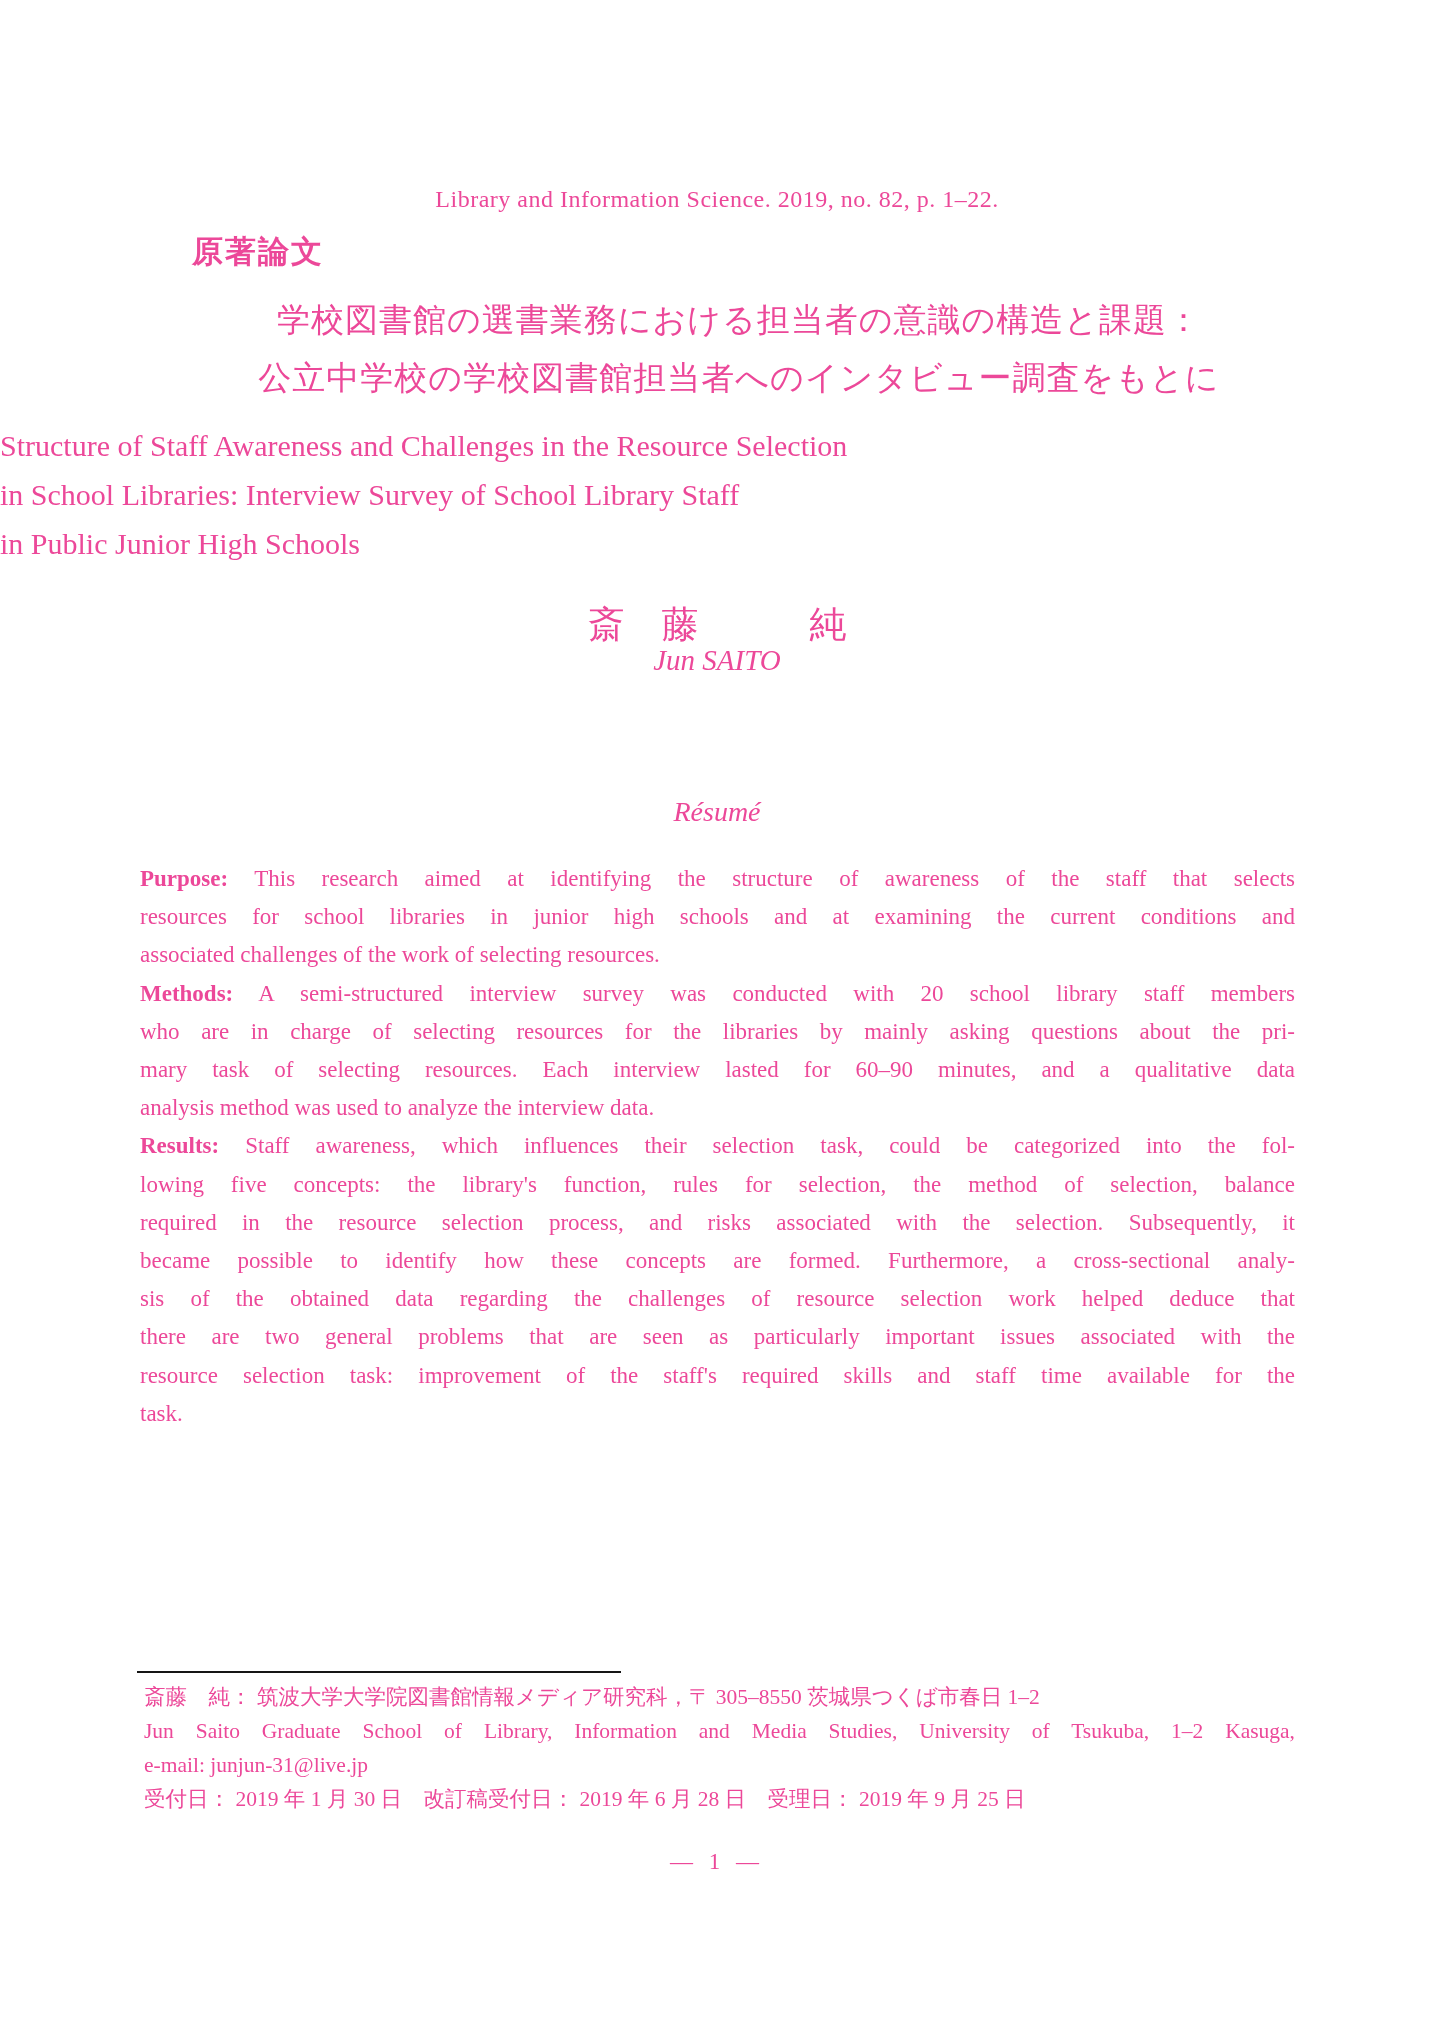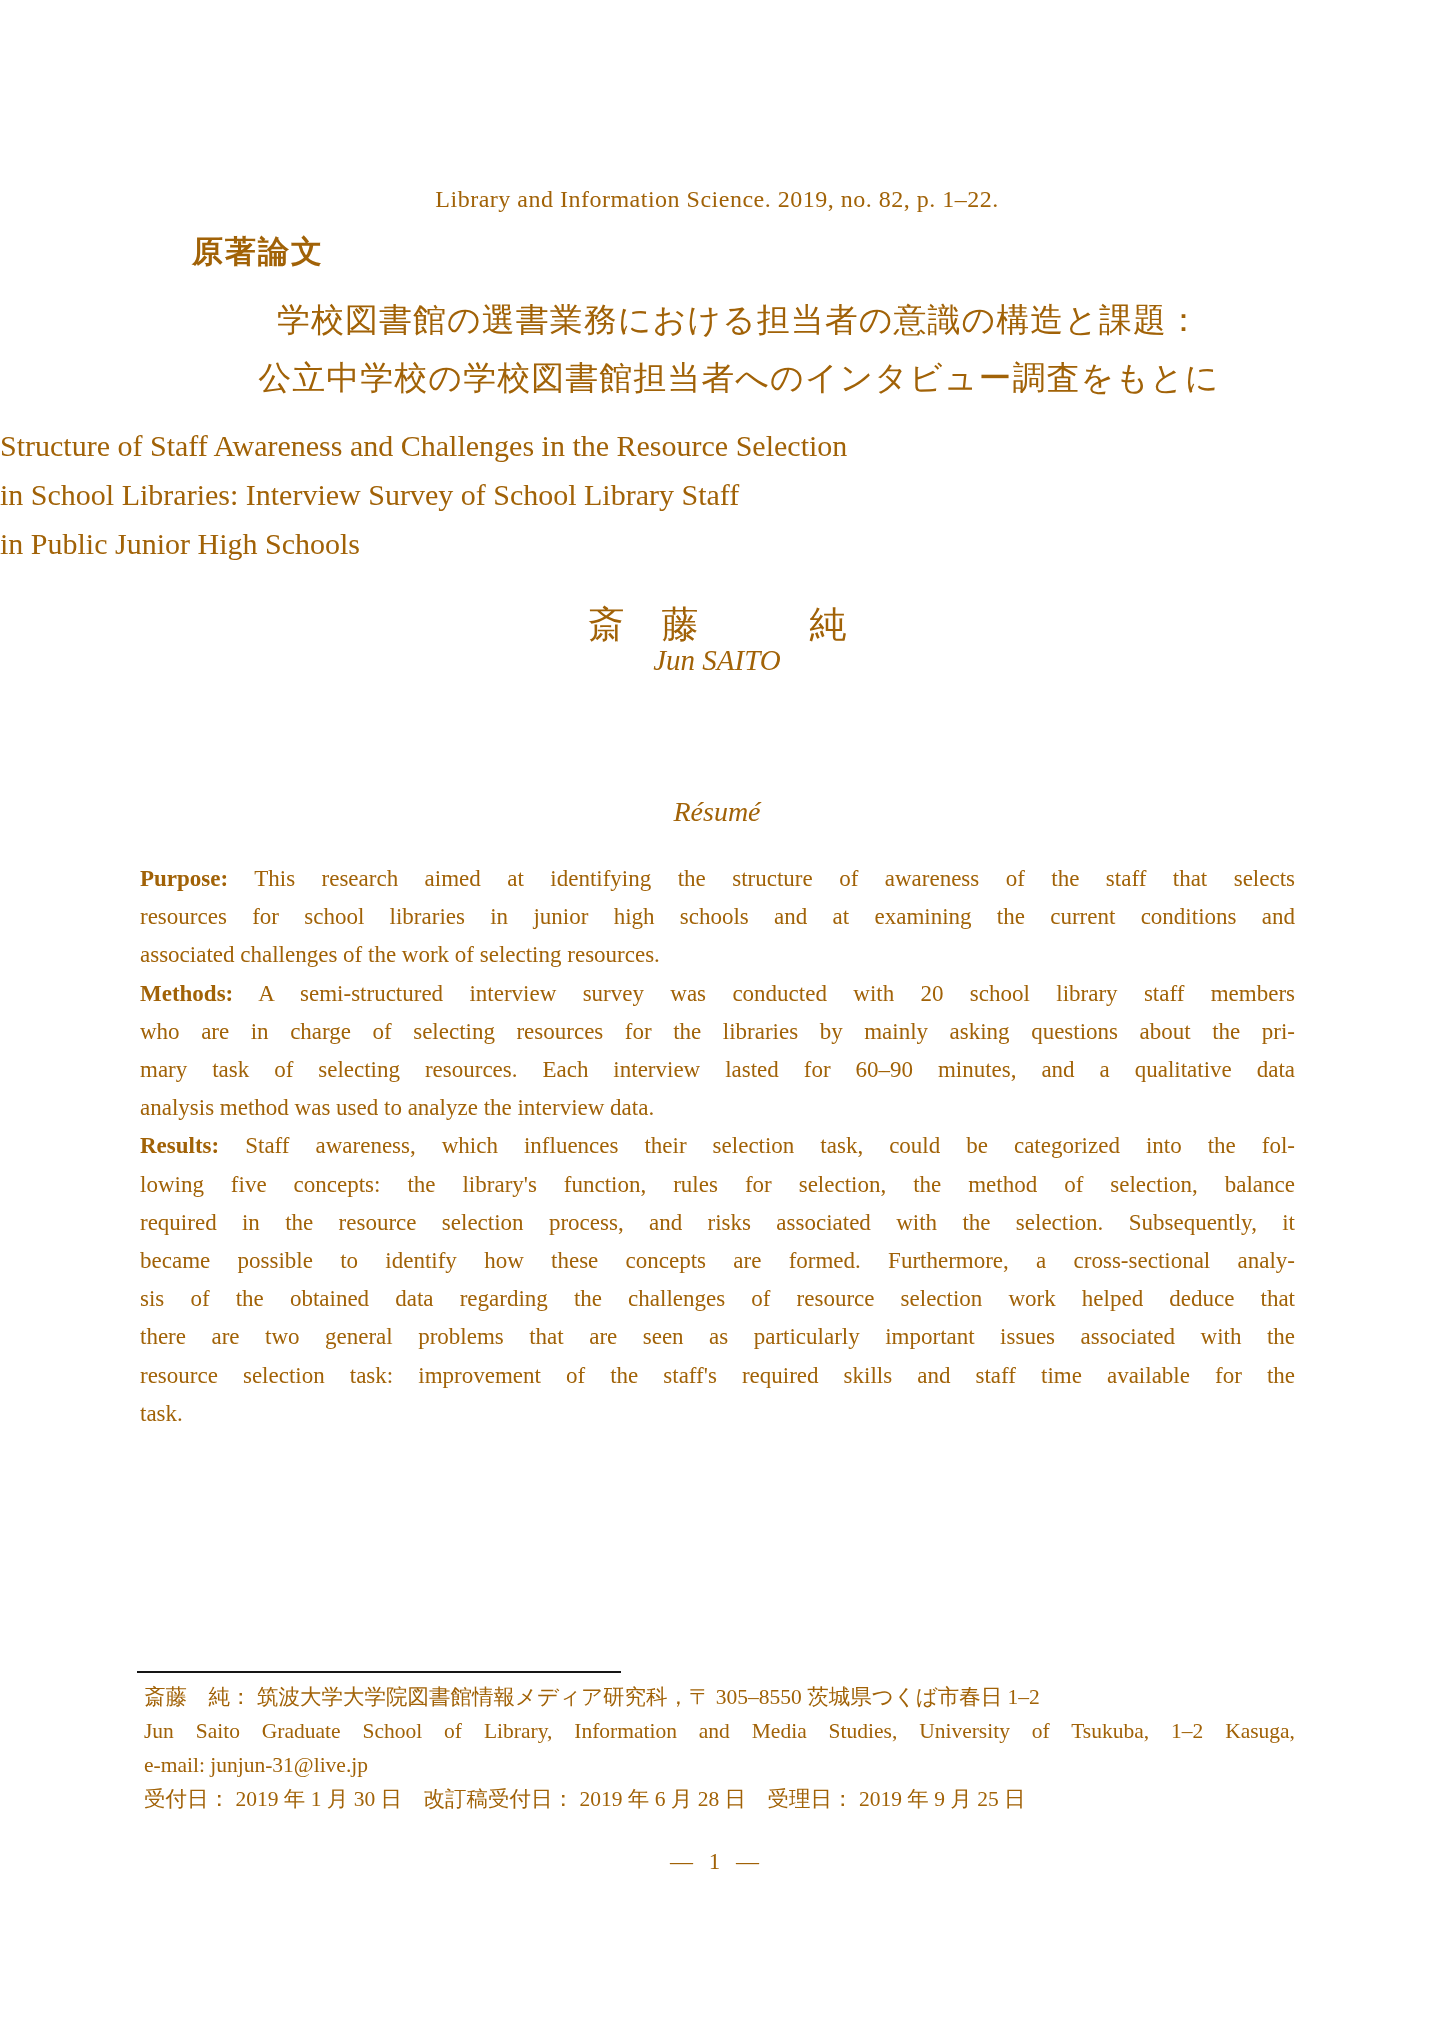--- a/index.html
+++ b/index.html
@@ -1,21 +1,21 @@
 <!DOCTYPE html>
 <html><head>
 <meta charset="utf-8">
 <style>
   html, body { margin: 0; padding: 0; background: #ffffff; }
   .page {
     position: relative;
     width: 1434px;
     height: 2000px;
     background: #ffffff;
-    color: #a16207;
+    color: #ec4899;
     font-family: "Liberation Serif", "DejaVu Serif", serif;
     overflow: hidden;
   }
 
   .journal-header {
     position: absolute;
     top: 186px; left: 0; width: 100%;
     text-align: center;
     font-size: 24px;
     letter-spacing: 0.5px;

